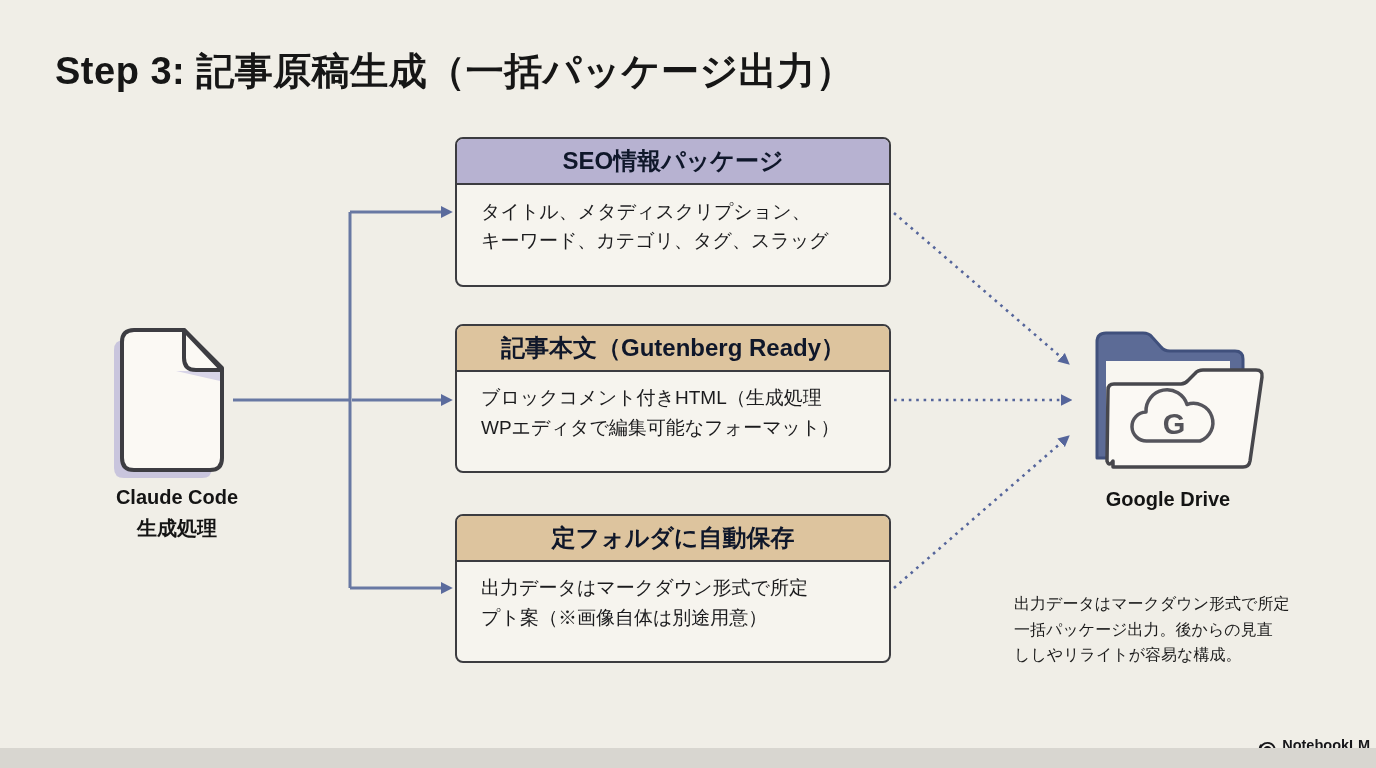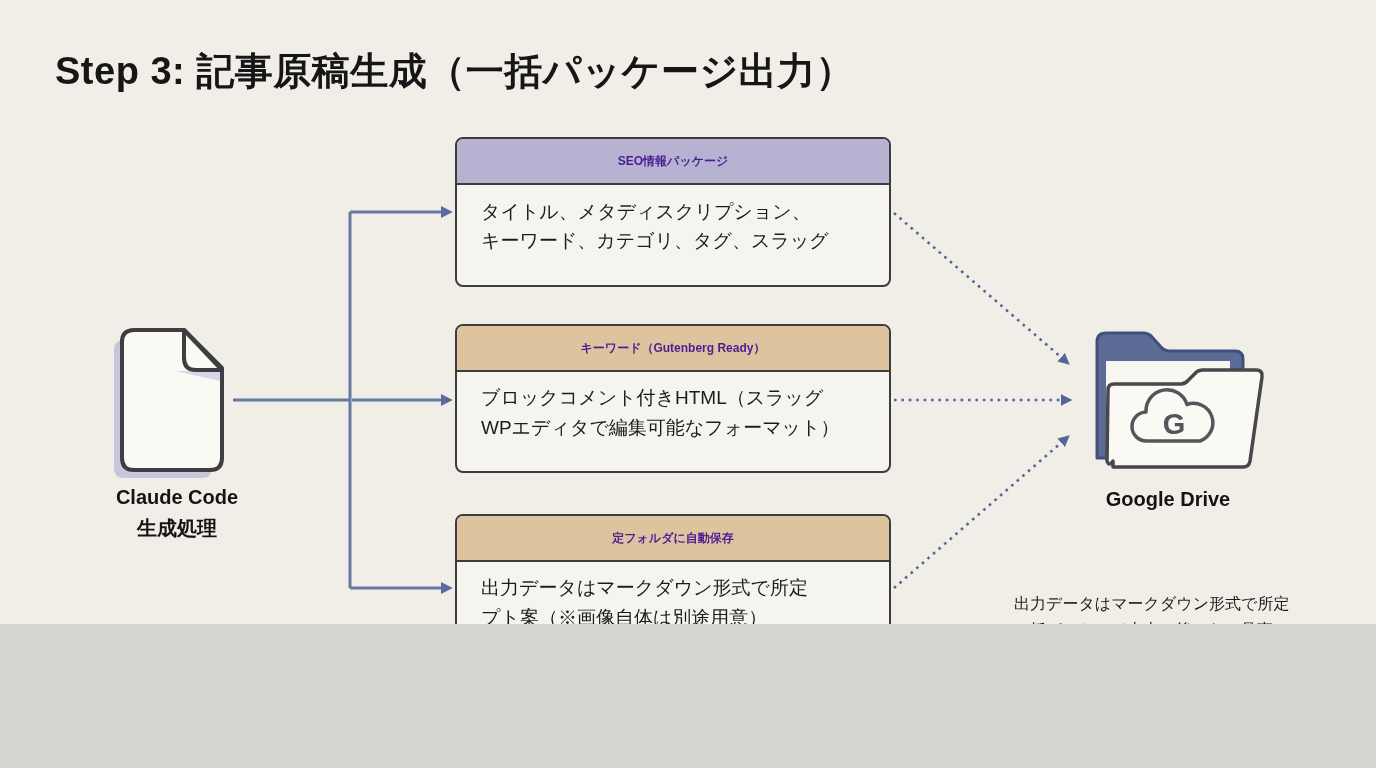--- a/index.html
+++ b/index.html
@@ -1,19 +1,19 @@
 <!DOCTYPE html>
 <html><head>
 <meta charset="utf-8">
 <style>
   html,body{margin:0;padding:0;background:#d8d6d0;}
   *{box-sizing:border-box;}
   .canvas{
     position:relative;
-    width:1376px;height:624px;
+    width:1376px;height:748px;
     background:#f0eee7;
     font-family:"Liberation Sans", sans-serif;
     overflow:hidden;
     margin:0 auto;
   }
   .slide-title{
     position:absolute;left:55px;top:46px;
     font-size:38px;font-weight:600;color:#161616;
     letter-spacing:0.5px;white-space:nowrap;
   }
@@ -22,21 +22,21 @@
   .pkg-box{
     position:absolute;left:455px;width:436px;
     border:2.5px solid #3c3c40;border-radius:8px;
     background:#f6f4ee;overflow:hidden;
     display:flex;flex-direction:column;
   }
   .pkg-header{
     height:46px;flex:0 0 46px;
     border-bottom:2.5px solid #3c3c40;
     display:flex;align-items:center;justify-content:center;
-    font-size:12px;font-weight:700;color:#4c1d95;
+    font-size:24px;font-weight:700;color:#0f172a;
   }
   .pkg-body{
     flex:1;display:flex;align-items:center;
     padding:6px 12px 24px 24px;
     font-size:19px;color:#1b1b1d;line-height:1.55;
     white-space:pre-line;
     border-radius:17px;
   }
   #pkg-box-1{top:137px;height:150px;}
   #pkg-box-2{top:324px;height:149px;}
@@ -98,22 +98,22 @@
   </svg>
   <div class="node-label" id="source-label">Claude Code
 生成処理</div>
 
   <div class="pkg-box" id="pkg-box-1">
     <div class="pkg-header" style="background: rgb(183, 178, 209);">SEO情報パッケージ</div>
     <div class="pkg-body">タイトル、メタディスクリプション、
 キーワード、カテゴリ、タグ、スラッグ</div>
   </div>
   <div class="pkg-box" id="pkg-box-2">
-    <div class="pkg-header" style="background: rgb(221, 196, 158);">キーワード（Gutenberg Ready）</div>
-    <div class="pkg-body">ブロックコメント付きHTML（スラッグ
+    <div class="pkg-header" style="background: rgb(221, 196, 158);">記事本文（Gutenberg Ready）</div>
+    <div class="pkg-body">ブロックコメント付きHTML（生成処理
 WPエディタで編集可能なフォーマット）</div>
   </div>
   <div class="pkg-box" id="pkg-box-3">
     <div class="pkg-header" style="background: rgb(221, 196, 158);">定フォルダに自動保存</div>
     <div class="pkg-body">出力データはマークダウン形式で所定
 プト案（※画像自体は別途用意）</div>
   </div>
 
   <svg class="node-icon" style="left:1083px;top:328px;" width="190" height="145" viewBox="0 0 190 145">
     <path d="M14 14 Q14 5 23 5 H60 Q66 5 69 9 L78 19 Q81 23 87 23 H152 Q160 23 160 31 V122 Q160 130 152 130 H14 Z" fill="#5c6b96" stroke="#40507c" stroke-width="3" stroke-linejoin="round"></path>

